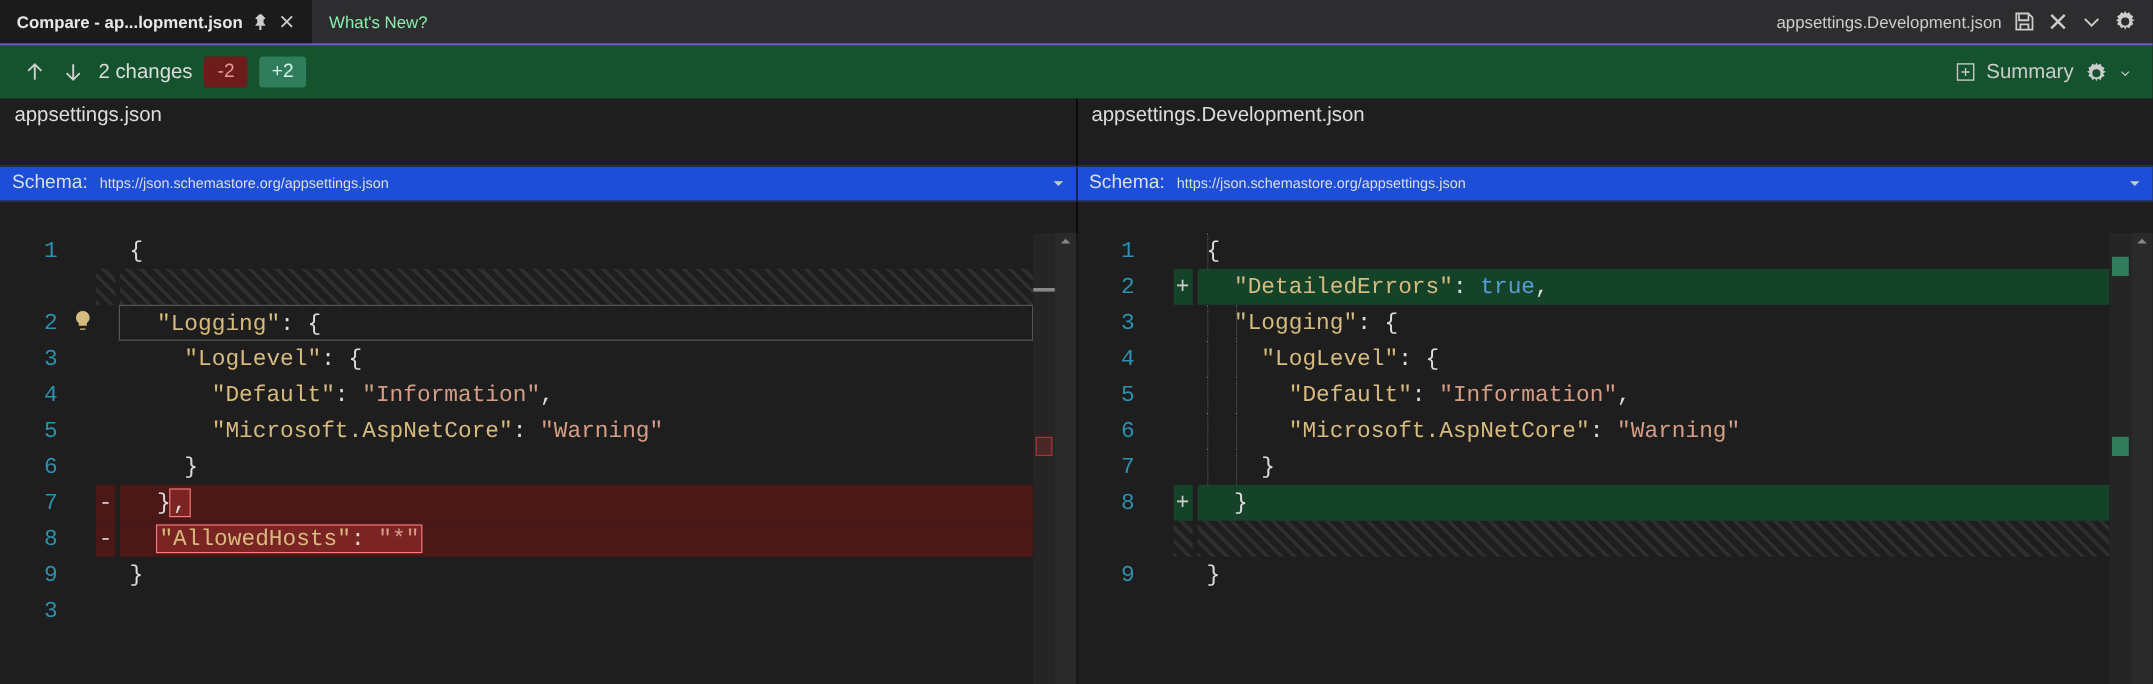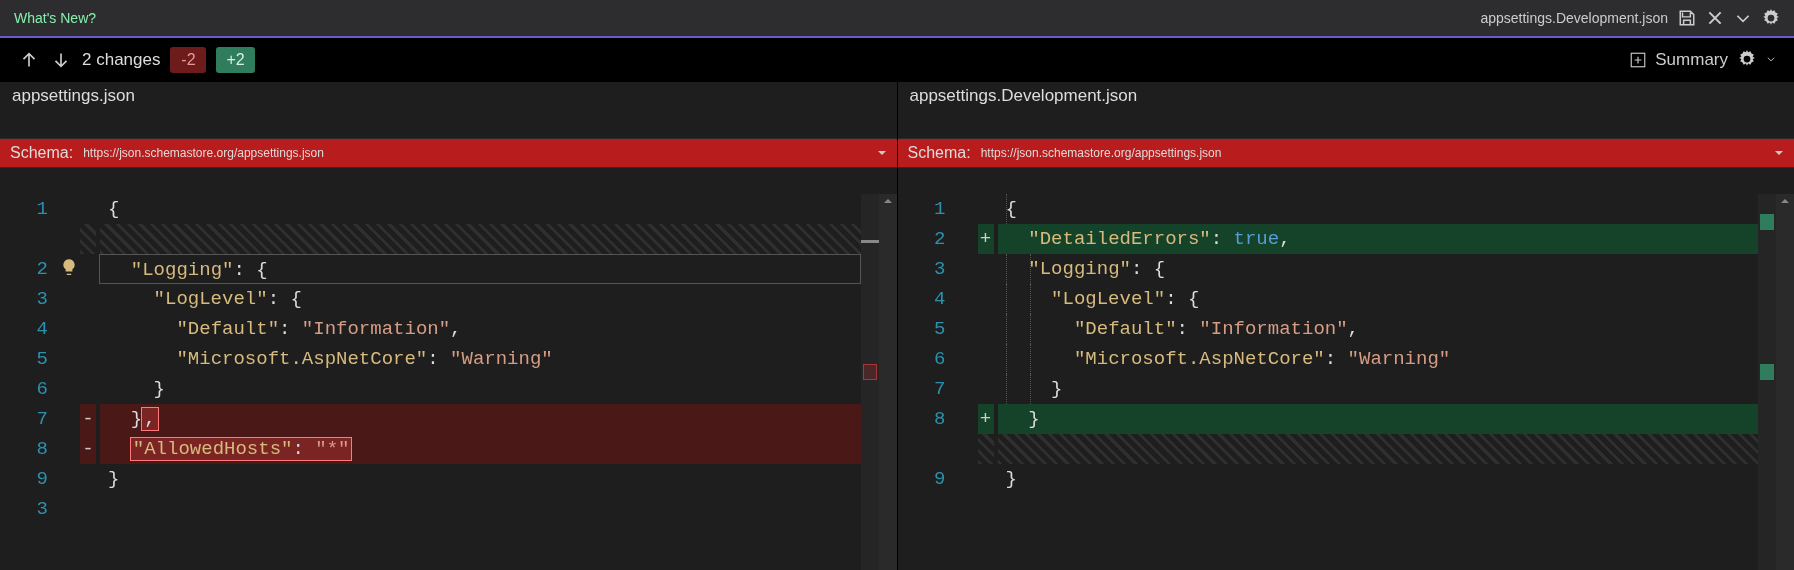--- a/index.html
+++ b/index.html
@@ -46,39 +46,39 @@
     gap: 10px;
     padding-right: 14px;
   }
   .rightgroup .rlabel { color: #ccc; }
   .icon-btn { width: 18px; height: 18px; fill: #ccc; cursor: pointer; }
   .toolbar {
     display: flex;
     align-items: center;
     gap: 10px;
     padding: 10px 18px;
-    background: #000000;
+    background: #14532d;
     height: 44px;
   }
   .arrow {
     width: 22px; height: 22px;
     stroke: #ccc; fill: none; stroke-width: 1.8;
     cursor: pointer;
   }
   .changes-text { font-size: 17px; color: #ddd; }
   .badge {
     display: inline-flex; align-items: center; justify-content: center;
     height: 26px; min-width: 36px;
     padding: 0 10px;
     font-size: 16px;
     border-radius: 3px;
   }
   .badge.red { background: #6e1b1b; color: #e89a9a; }
   .badge.green { background: #2f7d5d; color: #d8f0e4; }
-  .toolbar .rightgroup { margin-left: auto; display: flex; align-items: flex-start; gap: 10px; }
+  .toolbar .rightgroup { margin-left: auto; display: flex; align-items: flex-end; gap: 10px; }
   .summary-btn {
     display: flex; align-items: center; gap: 8px;
     color: #ccc; font-size: 17px; cursor: pointer;
   }
   .panes {
     flex: 1; display: flex; min-height: 0;
   }
   .pane {
     flex: 1;
     display: flex;
@@ -88,21 +88,21 @@
     gap: 26px;
   }
   .pane:last-child { border-right: none; }
   .pane-title {
     padding: 4px 12px 6px 12px;
     font-size: 17px;
     color: #ddd;
   }
   .schema-bar {
     display: flex; align-items: center;
-    background: #b91c1c;
+    background: #1d4ed8;
     height: 30px;
     padding: 0 6px 0 10px;
     gap: 10px;
     border-top: 1px solid #2a2a2a;
     border-bottom: 1px solid #2a2a2a;
   }
   .schema-label { color: #ddd; font-size: 16px; }
   .schema-value {
     flex: 1;
     color: #ddd;
@@ -201,20 +201,29 @@
     width: 18px;
     background: #2a2a2a;
     display: flex; align-items: flex-start; justify-content: center;
   }
   .sb-up { width: 10px; height: 10px; fill: #888; margin-top: 2px; }
 </style>
 </head>
 <body>
 
 <div class="tabbar">
+  <div class="tab active">
+    <span>Compare - ap...lopment.json</span>
+    <svg class="pin icon-btn" viewBox="0 0 16 16">
+        <path d="M9 1l4 4-2 1v3l2 3H9v4l-1-0-1 0v-4H3l2-3V6L3 5l4-4z"></path>
+      </svg>
+    <svg class="close icon-btn" viewBox="0 0 16 16">
+        <path d="M3 3l10 10M13 3L3 13" stroke="#ccc" stroke-width="1.8"></path>
+      </svg>
+  </div>
   <div class="tab">
     <span>What's New?</span>
   </div>
   <div class="rightgroup">
     <span class="rlabel">appsettings.Development.json</span>
     <svg class="icon-btn" viewBox="0 0 16 16">
         <path d="M2 2h9l3 3v9H2zM4 3v4h7V3M5 14v-4h6v4" fill="none" stroke="#ccc" stroke-width="1.3"></path>
       </svg>
     <svg class="icon-btn" viewBox="0 0 16 16">
         <path d="M3 3l10 10M13 3L3 13" stroke="#ccc" stroke-width="1.8"></path>

